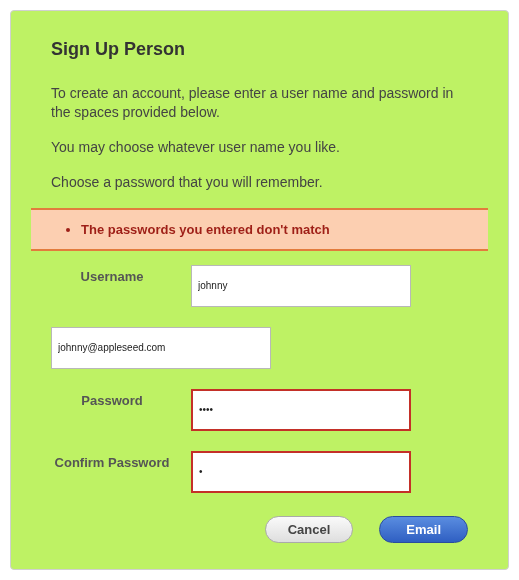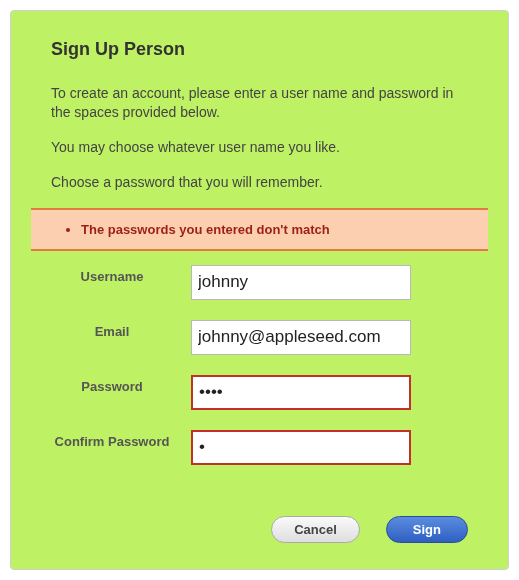--- a/index.html
+++ b/index.html
@@ -63,23 +63,23 @@
       font-weight: bold;
       color: #555;
       padding-top: 4px;
       line-height: 1.3;
     }
     .form-input {
       width: 220px;
     }
     .form-input input {
       width: 100%;
-      height: 35px;
+      height: 42px;
       padding: 3px 6px;
-      font-size: 17px;
+      font-size: 10px;
       font-family: Arial, sans-serif;
       color: #222;
       border: 1px solid #b8b8b8;
       background: #fff;
       outline: none;
     }
     .form-input input.error {
       border: 2px solid #c43028;
     }
     .button-row {
@@ -134,21 +134,20 @@
   </div>
 
   <div class="form-row">
     <div class="form-label">Username</div>
     <div class="form-input">
       <input type="text" value="johnny" style="">
     </div>
   </div>
 
   <div class="form-row">
-    <div class="form-label">Email</div>
     <div class="form-input">
       <input type="text" value="johnny@appleseed.com" style="">
     </div>
   </div>
 
   <div class="form-row">
     <div class="form-label">Password</div>
     <div class="form-input">
       <input type="text" class="error" value="••••" style="">
     </div>
@@ -156,16 +155,16 @@
 
   <div class="form-row">
     <div class="form-label">Confirm Password</div>
     <div class="form-input">
       <input type="text" class="error" value="•" style="">
     </div>
   </div>
 
   <div class="button-row">
     <button class="btn btn-cancel">Cancel</button>
-    <button class="btn btn-save">Sign</button>
+    <button class="btn btn-save">Email</button>
   </div>
 
 </div>
 
 </body></html>

